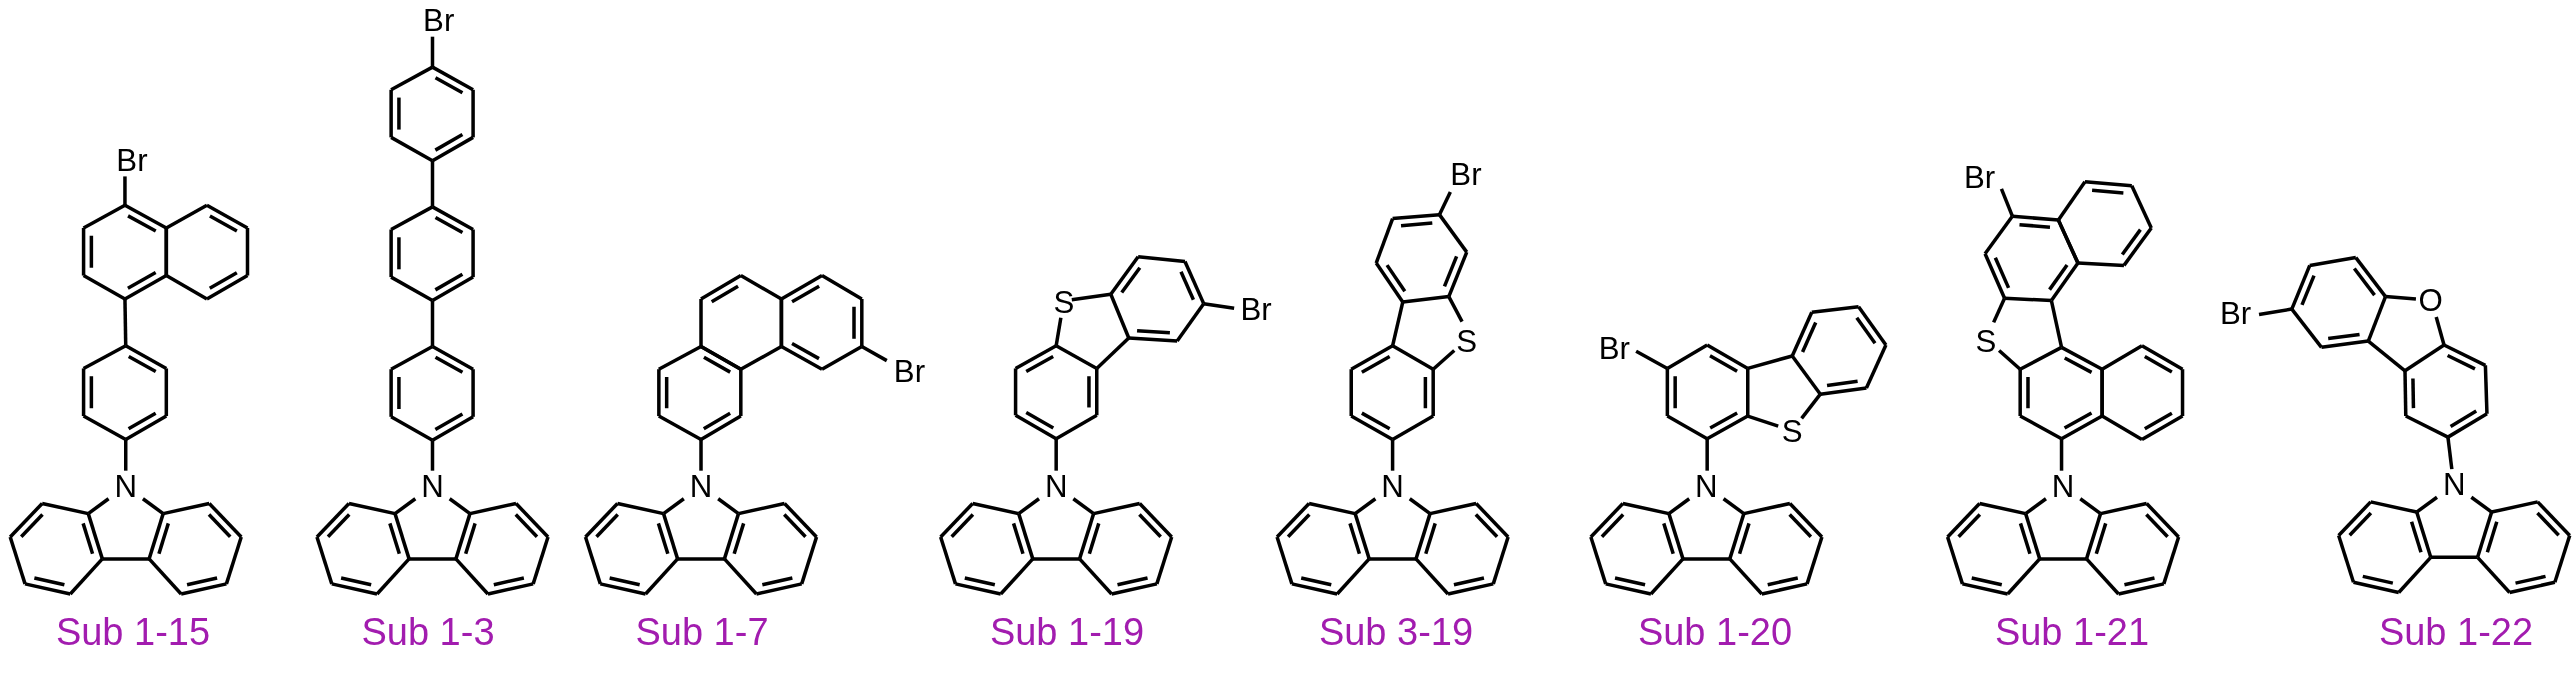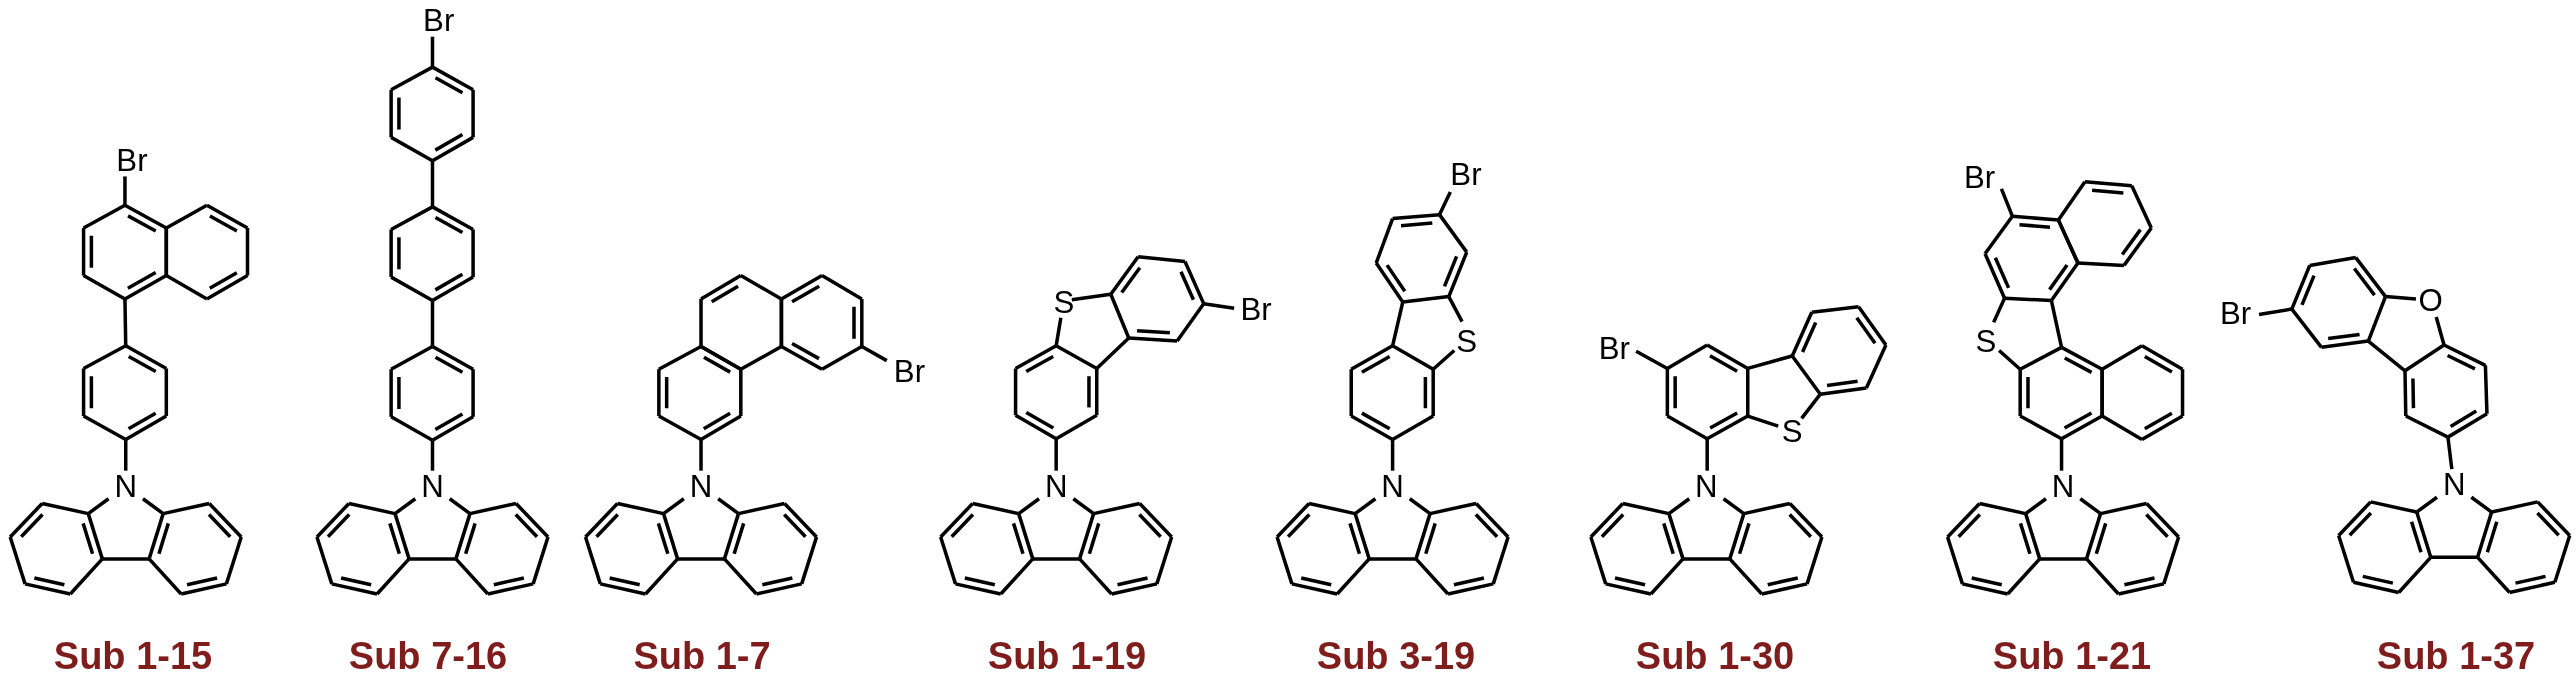--- a/index.html
+++ b/index.html
@@ -1,20 +1,20 @@
 <!DOCTYPE html>
 <html style="font-size:12.5px"><head>
 <meta charset="utf-8">
 <style>
   html, body { margin: 0; padding: 0; background: #ffffff; }
   #canvas-wrap { position: relative; width: 2576px; height: 683px; background: #ffffff; overflow: hidden; }
   svg { position: absolute; left: 0; top: 0; }
   .bond { stroke: #000000; stroke-width: 4.5; stroke-linecap: butt; fill: none; }
   .atom { font-family: "Liberation Sans", sans-serif; font-size: 40px; fill: #000000; text-anchor: middle; dominant-baseline: central; }
-  .mol-label { position: absolute; top: 634px; transform: translateX(-50%); font-family: "Liberation Sans", sans-serif; font-weight: bold; font-size: 38px; color: #7f1d1d; white-space: nowrap; line-height: 44px; }
+  .mol-label { position: absolute; top: 610px; transform: translateX(-50%); font-family: "Liberation Sans", sans-serif; font-weight: normal; font-size: 38px; color: #a21caf; white-space: nowrap; line-height: 44px; }
 </style>
 </head>
 <body>
 
 <div id="canvas-wrap">
   <svg id="mol-svg" width="2576" height="683" viewBox="0 0 3298 875" xmlns="http://www.w3.org/2000/svg">
       <g>
         <line x1="159" y1="263" x2="212" y2="292" class="bond"></line>
         <line x1="212" y1="292" x2="212" y2="353" class="bond"></line>
         <line x1="212" y1="353" x2="159" y2="383" class="bond"></line>
@@ -449,21 +449,21 @@
           <line x1="3165" y1="637" x2="3191" y2="656" class="bond"></line>
           <line x1="3113" y1="714" x2="3173" y2="714" class="bond"></line>
         </g>
         <text x="3113" y="385" class="atom">O</text>
         <text x="2863" y="402" class="atom">Br</text>
         <text x="3143" y="621" class="atom">N</text>
       </g>
     </svg>
 
   <div class="mol-label" style="left:133px">Sub 1-15</div>
-  <div class="mol-label" style="left:428px">Sub 7-16</div>
+  <div class="mol-label" style="left:428px">Sub 1-3</div>
   <div class="mol-label" style="left:702px">Sub 1-7</div>
   <div class="mol-label" style="left:1067px">Sub 1-19</div>
   <div class="mol-label" style="left:1396px">Sub 3-19</div>
-  <div class="mol-label" style="left:1715px">Sub 1-30</div>
+  <div class="mol-label" style="left:1715px">Sub 1-20</div>
   <div class="mol-label" style="left:2072px">Sub 1-21</div>
-  <div class="mol-label" style="left:2456px">Sub 1-37</div>
+  <div class="mol-label" style="left:2456px">Sub 1-22</div>
 </div>
 
 
 </body></html>

